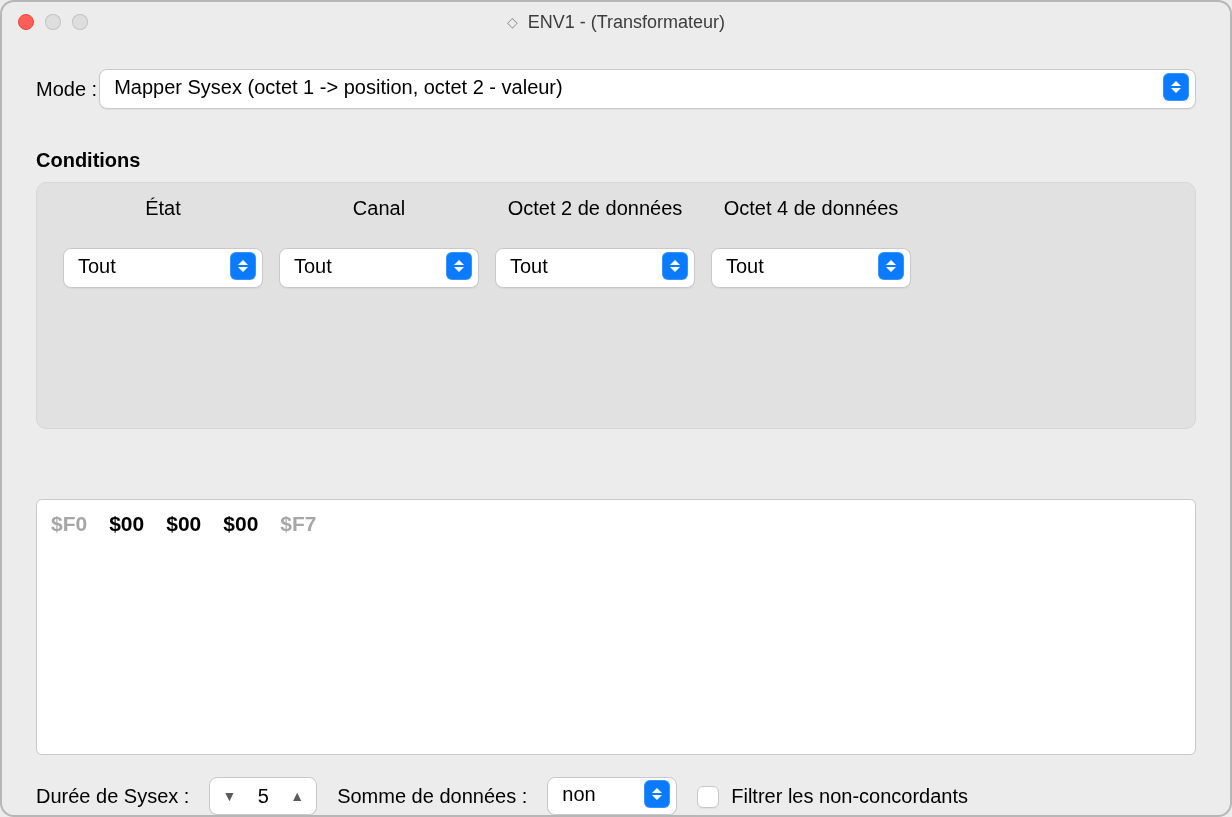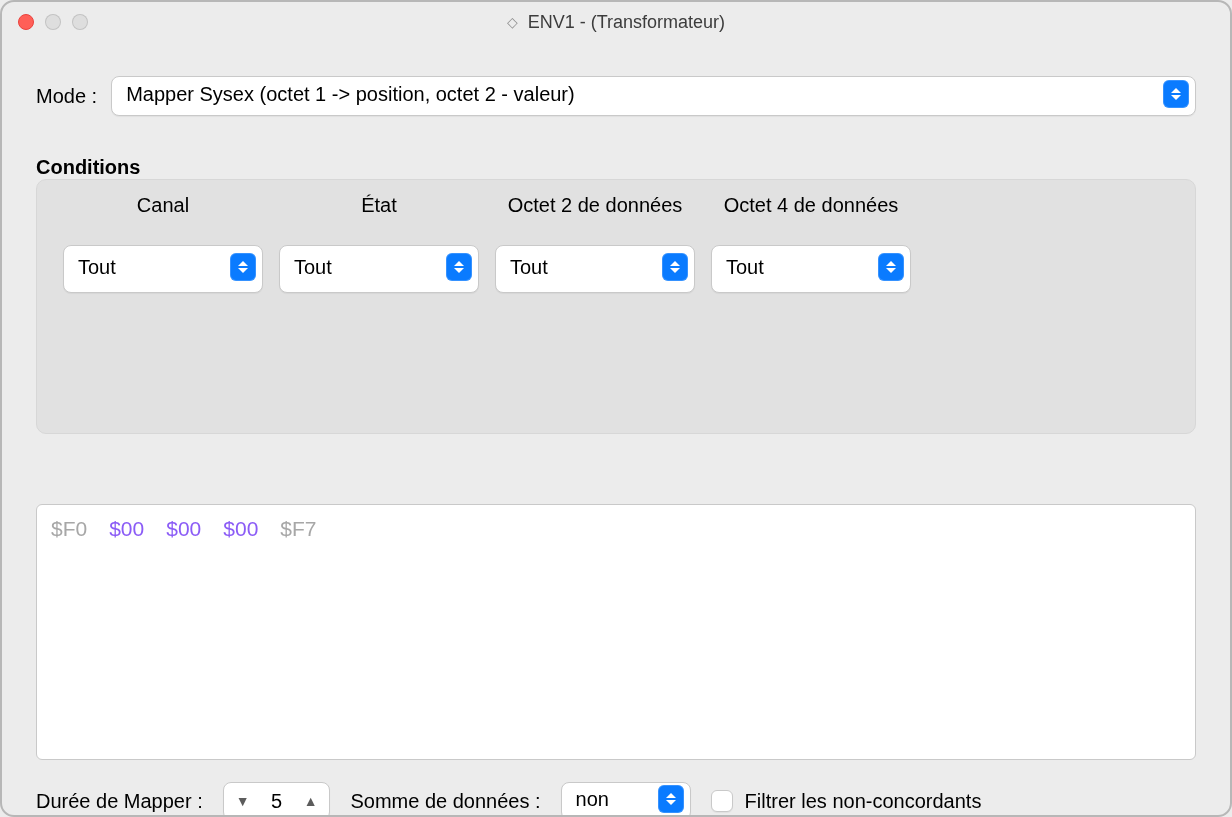--- a/index.html
+++ b/index.html
@@ -96,69 +96,70 @@
       border-left: 5px solid transparent;
       border-right: 5px solid transparent;
     }
     .mac-select .stepper-icon .caret.up { border-bottom: 5px solid #fff; }
     .mac-select .stepper-icon .caret.dn { border-top: 5px solid #fff; }
 
     
     .mode-row {
       display: flex;
       align-items: center;
-      gap: 14px;
-      margin-top: 16px;
+      gap: 2px;
+      margin-top: 9px;
     }
     .mode-row .label { font-size: 20px; }
     .mode-row .mac-select { flex: 1; height: 40px; }
 
     
     .conditions-heading {
       font-weight: 700;
       margin-top: 40px;
+      margin-bottom: 10px;
     }
     .conditions-box {
       background: #e1e1e1;
       border: 1px solid #d7d7d7;
       border-radius: 10px;
       padding: 10px 26px 140px 26px;
     }
     .cond-grid {
       display: grid;
       grid-template-columns: repeat(4, 200px);
       gap: 16px;
     }
     .cond-col-head {
       text-align: center;
       font-size: 20px;
       padding: 4px 0 12px;
       white-space: nowrap;
     }
     .cond-select.mac-select {
-      height: 48px;
+      height: 40px;
     }
 
     
     .sysex-area {
       margin-top: 70px;
       background: #fff;
       border: 1px solid #c9c9c9;
       border-radius: 6px;
       padding: 12px 14px;
       height: 256px;
       font-family: inherit;
     }
     .hex-bytes {
       display: flex;
       gap: 22px;
       font-size: 21px;
     }
-    .hex-byte { color: #8b5cf6; font-weight: 400; }
-    .hex-byte.dim { color: #a7a7a7; font-weight: 400; }
+    .hex-byte { color: #000000; font-weight: 700; }
+    .hex-byte.dim { color: #a7a7a7; font-weight: 700; }
 
     
     .bottom-row {
       display: flex;
       align-items: center;
       gap: 20px;
       margin-top: 22px;
       font-size: 20px;
     }
     .stepper-ctl {
@@ -181,21 +182,21 @@
     .stepper-ctl .num {
       min-width: 18px;
       text-align: center;
       font-size: 20px;
     }
     .checksum-select.mac-select {
       width: 130px; height: 38px;
     }
     .mac-checkbox {
       display: inline-flex;
-      align-items: flex-start;
+      align-items: flex-end;
       gap: 12px;
     }
     .mac-checkbox .box {
       width: 22px; height: 22px;
       background: #fff;
       border: 1px solid #c9c9c9;
       border-radius: 6px;
       box-shadow: inset 0 1px 0 rgba(255,255,255,.6), 0 1px 1px rgba(0,0,0,.05);
     }
   </style>
@@ -224,22 +225,22 @@
         <span class="stepper-icon">
           <span class="caret up"></span>
             <span class="caret dn"></span>
         </span>
       </div>
     </div>
 
     <div class="conditions-heading">Conditions</div>
     <div class="conditions-box">
       <div class="cond-grid">
+        <div class="cond-col-head">État</div>
         <div class="cond-col-head">Canal</div>
-        <div class="cond-col-head">État</div>
         <div class="cond-col-head">Octet 2 de données</div>
         <div class="cond-col-head">Octet 4 de données</div>
 
         <div class="mac-select cond-select">
           <span class="value">Tout</span>
           <span class="stepper-icon">
               <span class="caret up"></span>
               <span class="caret dn"></span>
             </span>
         </div>
@@ -271,21 +272,21 @@
       <div class="hex-bytes">
         <span class="hex-byte dim">$F0</span>
         <span class="hex-byte">$00</span>
         <span class="hex-byte">$00</span>
         <span class="hex-byte">$00</span>
         <span class="hex-byte dim">$F7</span>
       </div>
     </div>
 
     <div class="bottom-row">
-      <span>Durée de Mapper :</span>
+      <span>Durée de Sysex :</span>
       <div class="stepper-ctl">
         <span class="chev">▼</span>
         <span class="num">5</span>
         <span class="chev">▲</span>
       </div>
 
       <span>Somme de données :</span>
       <div class="mac-select checksum-select">
         <span class="value">non</span>
         <span class="stepper-icon">

